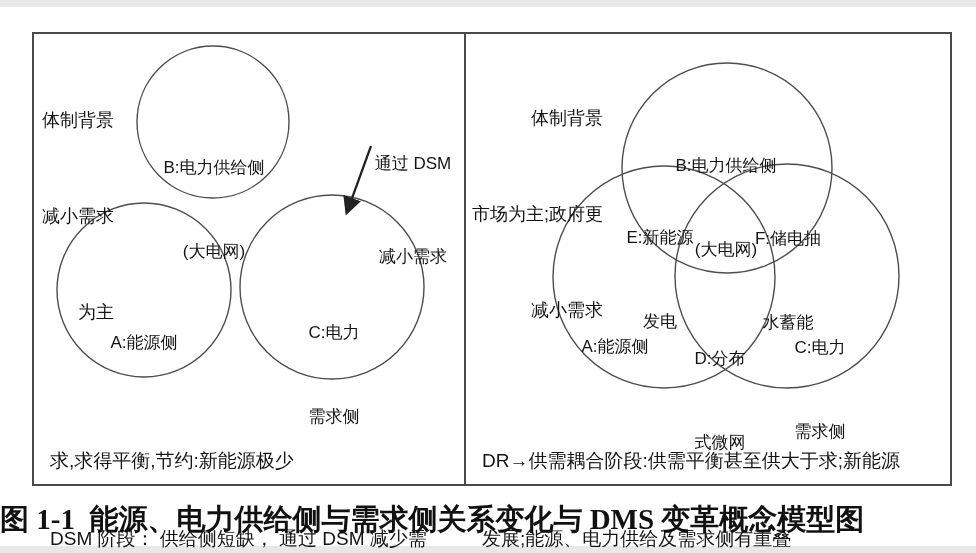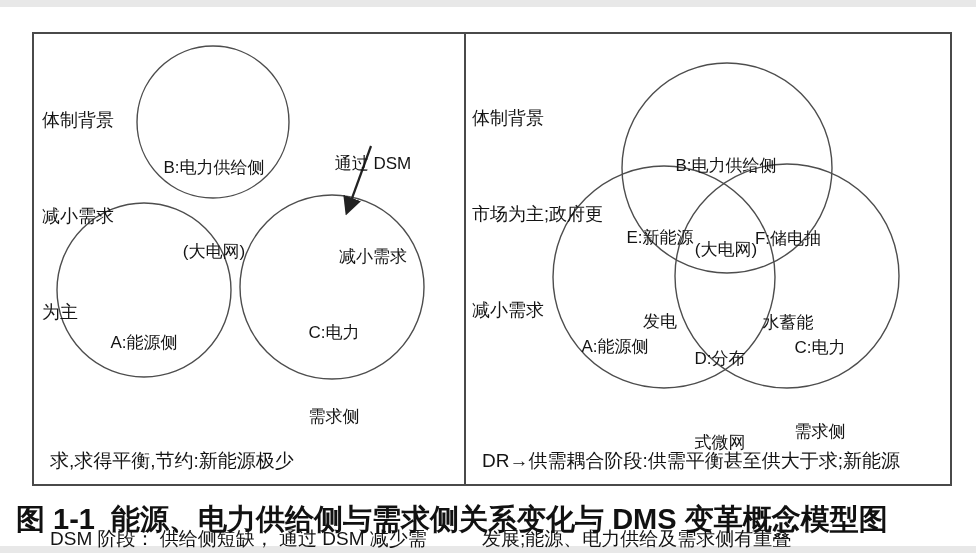--- a/index.html
+++ b/index.html
@@ -14,31 +14,32 @@
   .strip.bottom { top:546px; }
   .figure-box {
     position:absolute; left:32px; top:32px; width:920px; height:454px;
     border:2px solid #4a4a4a; box-sizing:border-box; background:transparent;
   }
   .divider {
     position:absolute; left:464px; top:32px; width:2px; height:454px;
     background:#4a4a4a;
   }
   .overlay { position:absolute; left:0; top:0; width:976px; height:553px; }
-  .ctx { position:absolute; font-size:18px; line-height:32px; white-space:pre; }
+  .ctx { position:absolute; font-size:18px; line-height:32px; white-space:pre;text-align:right; }
   .lbl {
     position:absolute; transform:translateX(-50%);
     text-align:center; font-size:17px; line-height:28px; white-space:pre;
   }
-  .lbl.wide { line-height:31px; }
+  .lbl.wide { line-height:31px;margin-left:40px; }
   .desc { position:absolute; font-size:19px; line-height:26px; white-space:pre; }
   .caption {
-    position:absolute; left:16px; top:500px; width:804px;
+    position:absolute; left:0; top:500px; width:804px;
     text-align:center; font-weight:bold; font-size:29px; color:#111111;
     white-space:pre;
+    font-family:Liberation Serif, serif;
   }
 </style>
 </head>
 <body>
 
 <div class="page">
 
   <div class="strip top"></div>
   <div class="strip bottom"></div>
 

